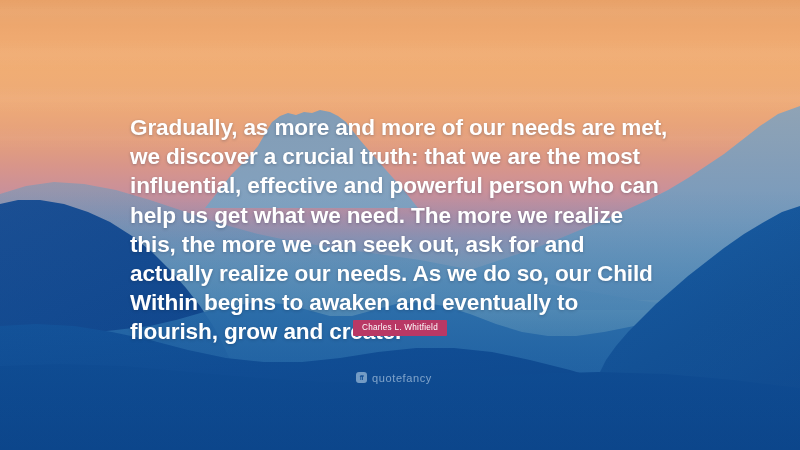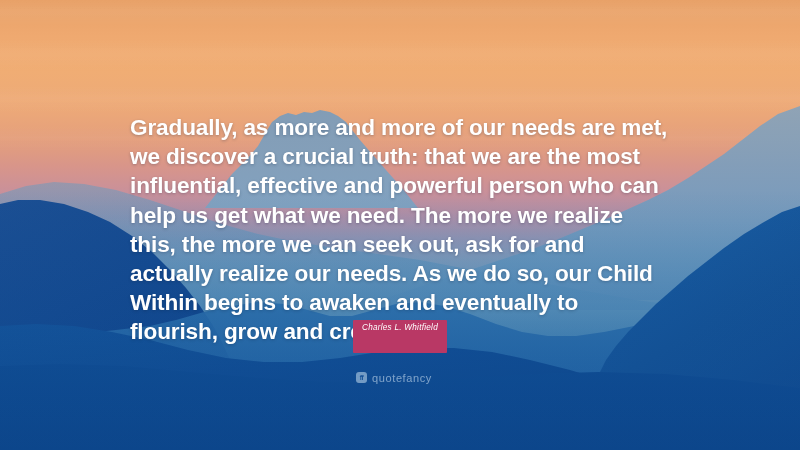--- a/index.html
+++ b/index.html
@@ -85,24 +85,23 @@
     text-align: center;
     z-index: 40;
   }
   .author-badge {
     display: inline-block;
     background: #b93865;
     color: #ffffff;
     font-size: 8.2px;
     font-weight: normal;
     letter-spacing: 0.25px;
-    padding: 4px 9px 21px 9px;
+    padding: 4px 9px 4px 9px;
     line-height: 1;
     border-radius: 1px;
-    font-style: italic;
   }
 
   
   .watermark {
     position: absolute;
     left: 0;
     top: 366px;
     width: 788px;
     text-align: center;
     z-index: 40;

